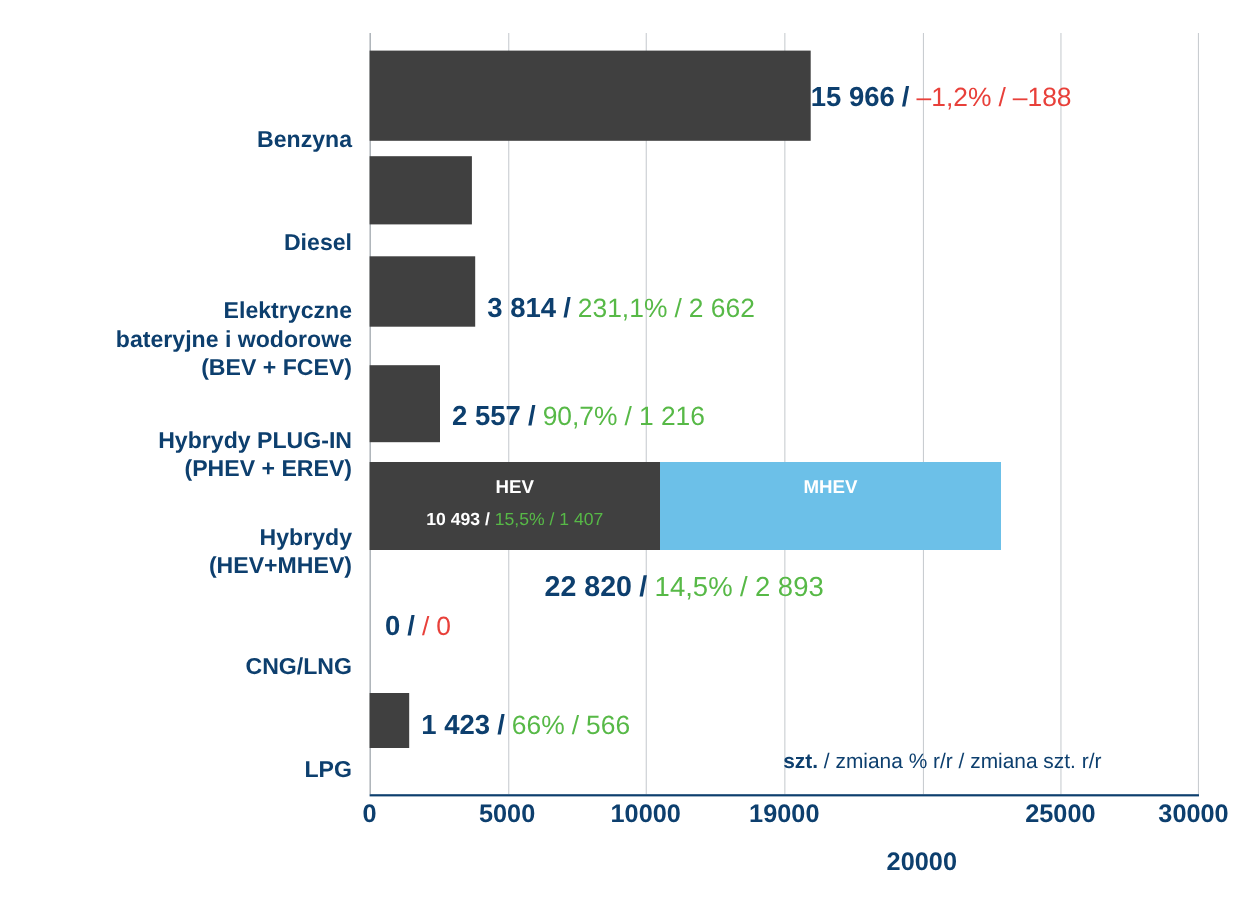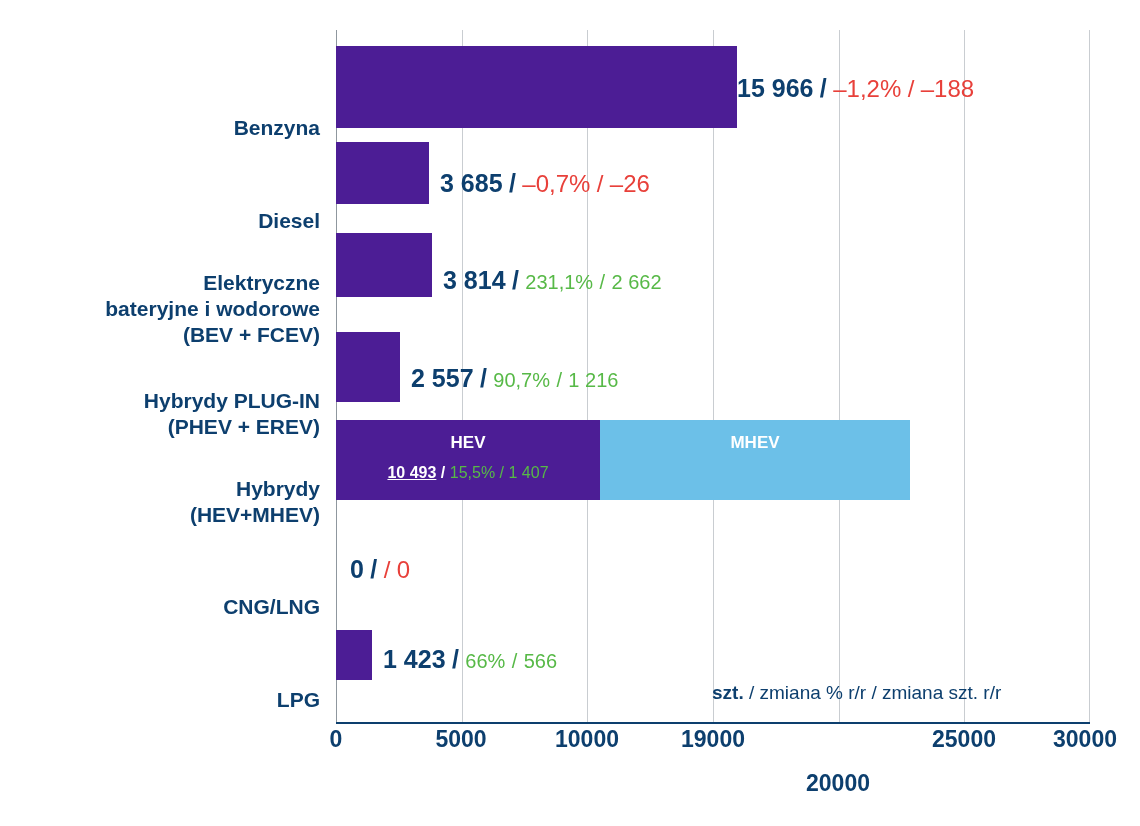--- a/index.html
+++ b/index.html
@@ -46,21 +46,21 @@
   }
 
   
   .row {
     position: absolute;
     left: 0;
     width: 100%;
   }
   .bar {
     position: absolute;
-    background: #4c1d95;
+    background: #404040;
     height: 100%;
     top: 0;
   }
   .bar.light {
     background: #6cc0e8;
   }
   .labels {
     position: absolute;
     left: 0;
     top: 0;
@@ -97,21 +97,21 @@
     color: #0d3f6e;
     font-weight: bold;
     font-size: 25px;
   }
   .valtext .neg {
     color: #e8403a;
     font-size: 24px;
   }
   .valtext .pos {
     color: #57b947;
-    font-size: 20px;
+    font-size: 24px;
   }
 
   
   .seg-label {
     position: absolute;
     color: #ffffff;
     font-weight: bold;
     font-size: 17px;
     text-align: center;
     width: 100%;
@@ -121,21 +121,20 @@
     position: absolute;
     width: 100%;
     left: 0;
     text-align: center;
     font-size: 16px;
     white-space: nowrap;
   }
   .seg-sub .v {
     color: #ffffff;
     font-weight: bold;
-    text-decoration: underline;
   }
   .seg-sub .sep {
     color: #ffffff;
     font-weight: bold;
   }
   .seg-sub .pos {
     color: #57b947;
   }
 
   
@@ -256,44 +255,44 @@
   </div>
 
   <div class="valtext" style="left:737px; top:76px;">
     <span class="v">15 966</span>
     <span class="sep">/</span>
     <span class="neg">–1,2%</span>
     <span class="neg">/</span>
     <span class="neg">–188</span>
   </div>
 
-  <div class="valtext" style="left:440px; top:171px;">
-    <span class="v">3 685</span>
-    <span class="sep">/</span>
-    <span class="neg">–0,7%</span>
-    <span class="neg">/</span>
-    <span class="neg">–26</span>
-  </div>
 
   <div class="valtext" style="left:443px; top:268px;">
     <span class="v">3 814</span>
     <span class="sep">/</span>
     <span class="pos">231,1%</span>
     <span class="pos">/</span>
     <span class="pos">2 662</span>
   </div>
 
   <div class="valtext" style="left:411px; top:366px;">
     <span class="v">2 557</span>
     <span class="sep">/</span>
     <span class="pos">90,7%</span>
     <span class="pos">/</span>
     <span class="pos">1 216</span>
   </div>
 
+  <div class="total-text" style="left:495px; top:518px;">
+    <span class="v">22 820</span>
+    <span class="sep">/</span>
+    <span class="pos">14,5%</span>
+    <span class="pos">/</span>
+    <span class="pos">2 893</span>
+  </div>
 
   <div class="valtext" style="left:350px; top:557px;">
     <span class="v">0</span>
     <span class="sep">/</span>
     <span class="neg">/</span>
     <span class="neg">0</span>
   </div>
 
   <div class="valtext" style="left:383px; top:647px;">
     <span class="v">1 423</span>

